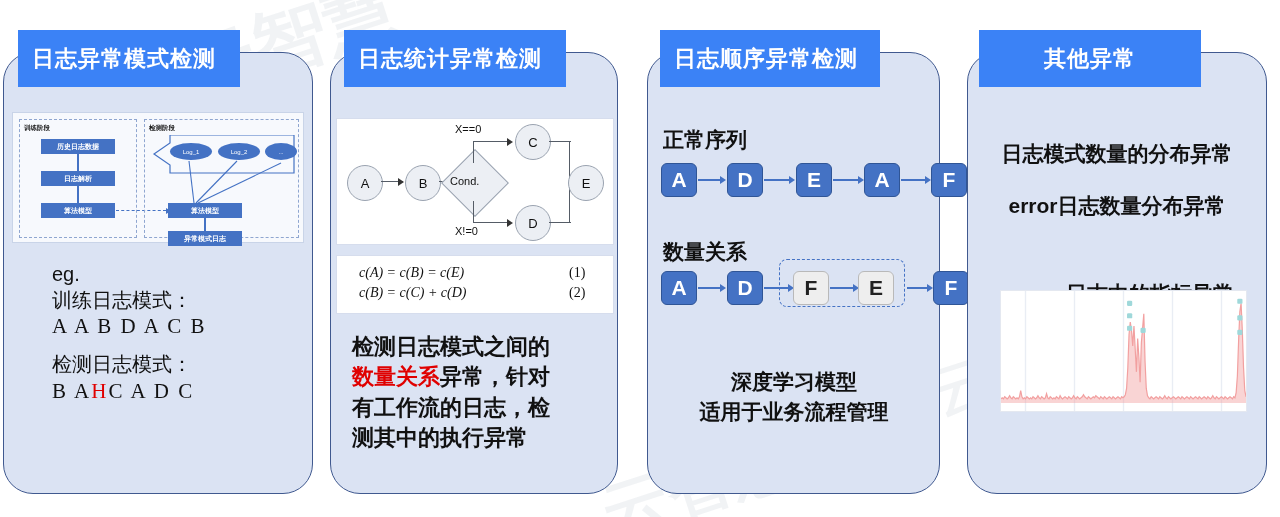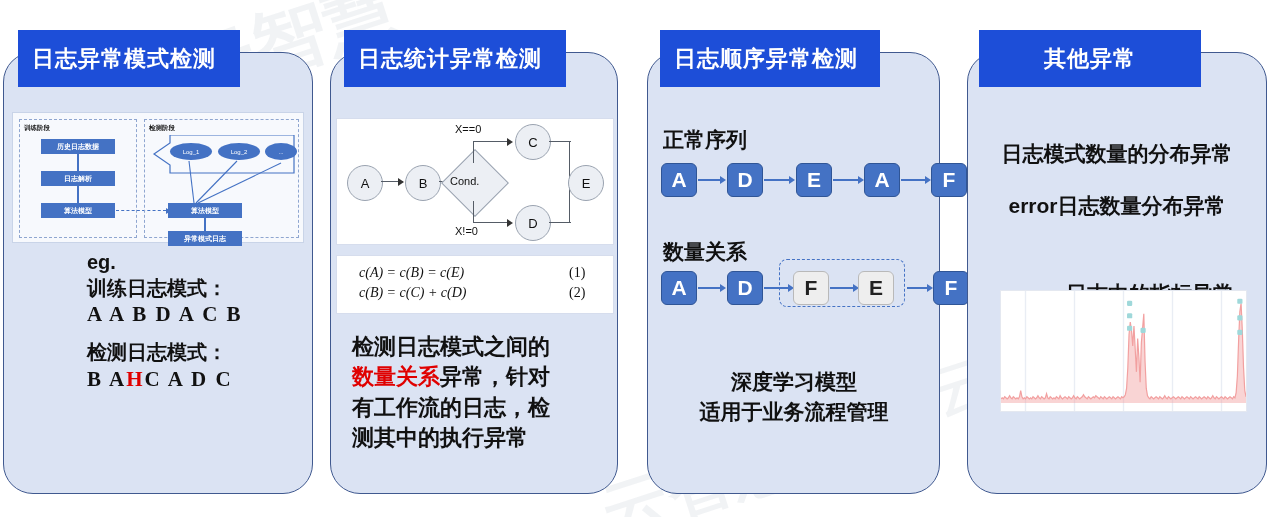--- a/index.html
+++ b/index.html
@@ -22,21 +22,21 @@
 
   
   .panel{position:absolute;top:52px;height:442px;
          background:#dbe3f3;border:1.5px solid #40598f;
          border-radius:30px;box-sizing:border-box;}
   .p1{left:3px;width:310px;}
   .p2{left:330px;width:288px;}
   .p3{left:647px;width:293px;}
   .p4{left:967px;width:300px;}
 
-  .phead{position:absolute;background:#1d4ed8;color:#fff;
+  .phead{position:absolute;background:#3b82f6;color:#fff;
          display:flex;align-items:center;box-sizing:border-box;
          font-size:22px;font-weight:bold;letter-spacing:1px;
          font-family:"Liberation Sans","DejaVu Sans",sans-serif;}
   .h1{left:18px;top:30px;width:222px;height:57px;padding-left:14px;}
   .h2{left:344px;top:30px;width:222px;height:57px;padding-left:14px;}
   .h3{left:660px;top:30px;width:220px;height:57px;padding-left:14px;}
   .h4{left:979px;top:30px;width:222px;height:57px;justify-content:center;}
 
   
   .diagram1{position:absolute;left:12px;top:112px;width:292px;height:131px;
@@ -55,22 +55,22 @@
         border-top:4px solid #4472c4;}
   .hdash{position:absolute;height:0;border-top:1.6px dashed #4472c4;}
   .hdash:after{content:"";position:absolute;right:-5px;top:-3.5px;
         border-top:3.5px solid transparent;border-bottom:3.5px solid transparent;
         border-left:5px solid #4472c4;}
   .ell{position:absolute;background:#4472c4;color:#fff;border-radius:50%;
        font-size:6px;display:flex;align-items:center;justify-content:center;}
   .bigarrow{position:absolute;}
 
   
-  .p1text{position:absolute;left:52px;top:250px;width:250px;
-          font-size:20px;font-weight:bold;color:#111;line-height:1.28;margin-left:35px;}
+  .p1text{position:absolute;left:52px;top:262px;width:250px;
+          font-size:20px;font-weight:normal;color:#111;line-height:1.28;}
   .serifline{font-family:"Liberation Serif","DejaVu Serif",serif;
              letter-spacing:2px;font-size:21px;}
   .redch{color:#e00000;}
   .gap{height:12px;}
 
   
   .flowbox{position:absolute;left:336px;top:118px;width:278px;height:127px;
            background:#ffffff;border:1px solid #d6dded;box-sizing:border-box;}
   .node{position:absolute;border-radius:50%;background:#eceff4;
         border:1px solid #9aa3b0;color:#111;font-size:13px;

